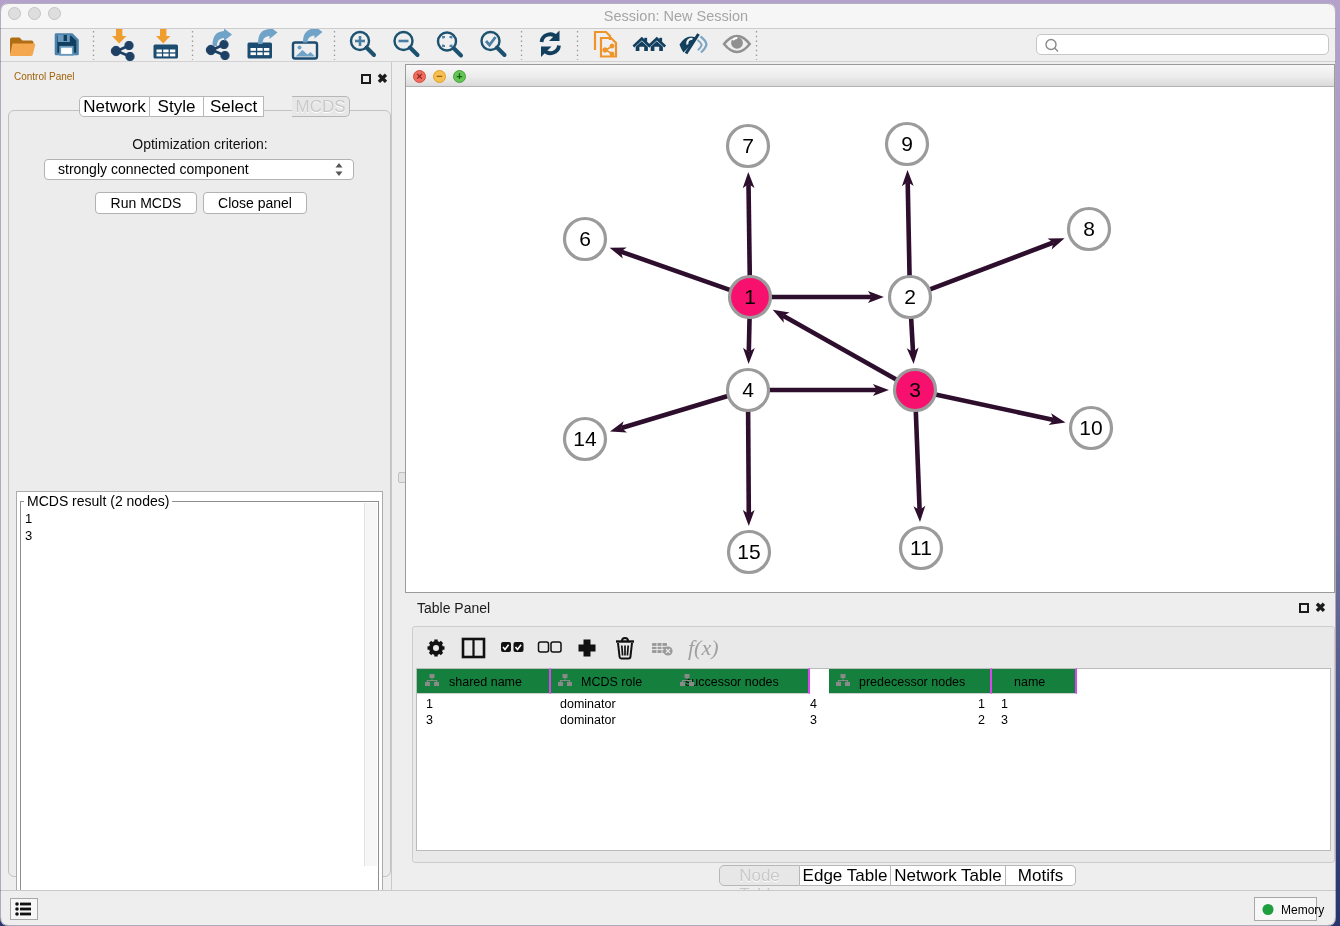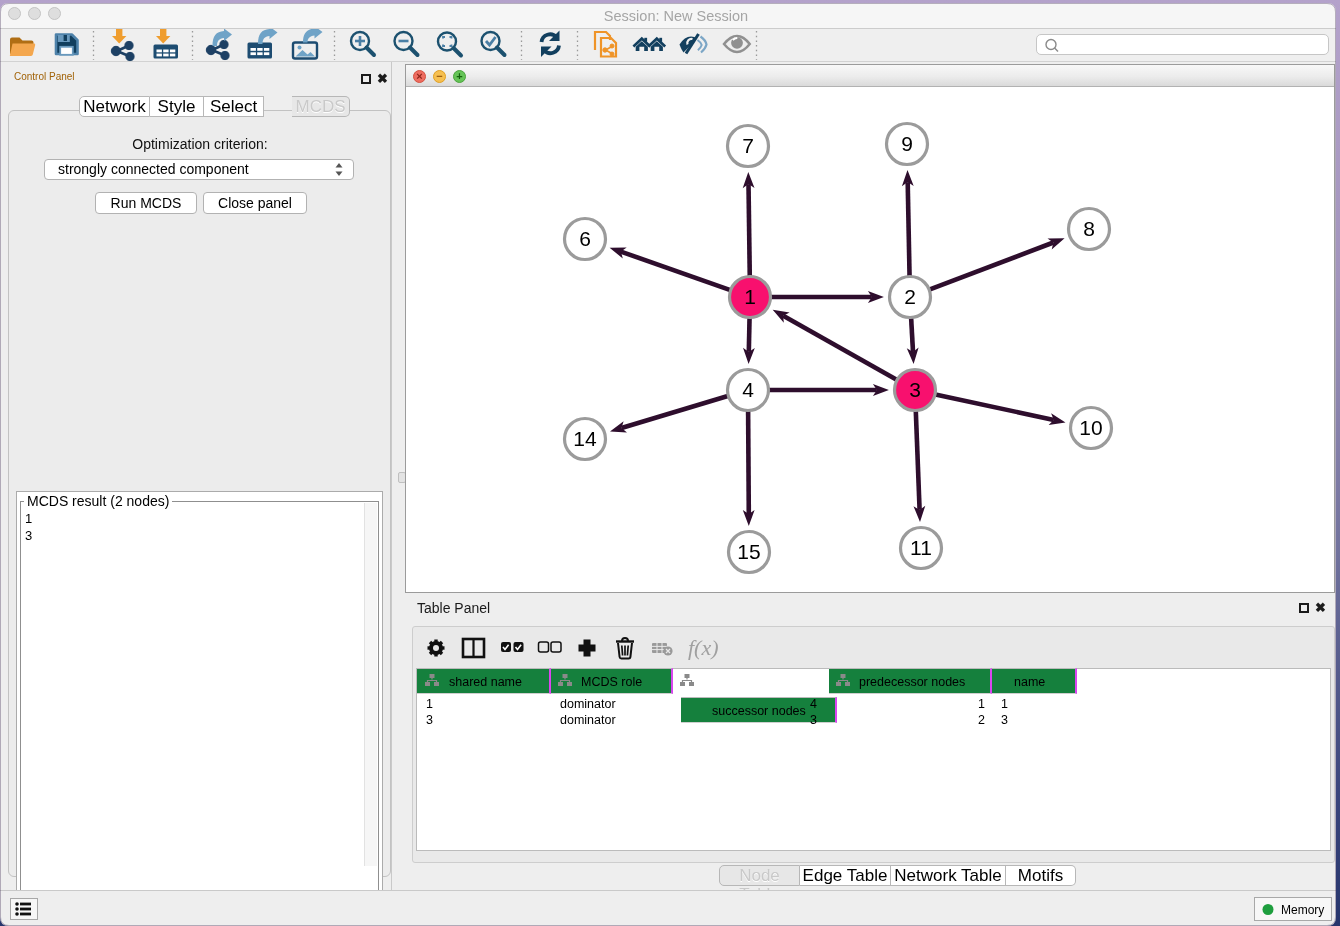--- a/index.html
+++ b/index.html
@@ -37,21 +37,21 @@
   
   #tp-title { left:417px; top:600px; font-size:14px; color:#1b1b1b; }
   #tp-box { left:412px; top:626px; width:923px; height:237px; background:#e9e9e9; border:1px solid #cdcdcd; border-radius:3px; }
   #tp-table { left:416px; top:668px; width:915px; height:183px; background:#ffffff; border:1px solid #bbbbbb; }
   .th { position:absolute; top:668px; height:26px; background:#15803d; border-top:1px solid #bbbbbb; border-right:2px solid #d946ef; border-bottom:1px solid #cfcfcf; }
   .th .lab { position:absolute; top:6px; font-size:12.5px; color:#000; }
   .td { position:absolute; font-size:12.5px; color:#000; }
   
   #statusbar { left:0; top:890px; width:1340px; height:36px; background:#eeeeee; border-top:1px solid #c9c9c9; }
   #listbtn { left:10px; top:898px; width:28px; height:22px; background:#f7f7f7; border:1px solid #a8a8a8; }
-  #membtn { left:1254px; top:897px; width:78px; height:24px; background:#f7f7f7; border:1px solid #a8a8a8; font-size:12px; color:#000; }
+  #membtn { left:1254px; top:897px; width:63px; height:24px; background:#f7f7f7; border:1px solid #a8a8a8; font-size:12px; color:#000; }
   #overlay { left:0; top:0; z-index:50; pointer-events:none; }
 </style>
 </head>
 <body>
 
   <div class="abs" id="titlebar"></div>
   <div class="tdot" style="left:8px;"></div>
   <div class="tdot" style="left:28px;"></div>
   <div class="tdot" style="left:48px;"></div>
   <div class="abs" id="title-text">Session: New Session</div>
@@ -353,21 +353,21 @@
     <text x="688" y="655" font-family="'Liberation Serif', serif" font-style="italic" font-size="22" fill="#a0a0a0">f(x)</text>
   </svg>
   <div class="abs" id="tp-table"></div>
 
   <div class="th" style="left:417px; width:134px;">
     <span class="lab" style="left:32px;">shared name</span>
   </div>
   <div class="th" style="left:551px; width:122px;">
     <span class="lab" style="left:30px;">MCDS role</span>
   </div>
-  <div class="th" style="left:681px; width:156px;margin-top:29px;">
+  <div class="th" style="left:654px; width:156px;">
     <span class="lab" style="left:31px;">successor nodes</span>
   </div>
   <div class="th" style="left:829px; width:163px;">
     <span class="lab" style="left:30px;">predecessor nodes</span>
   </div>
   <div class="th" style="left:992px; width:85px;">
     <span class="lab" style="left:22px;">name</span>
   </div>
 
   <svg class="abs" style="left:417px; top:668px;" width="450" height="26" viewBox="417 668 450 26">

